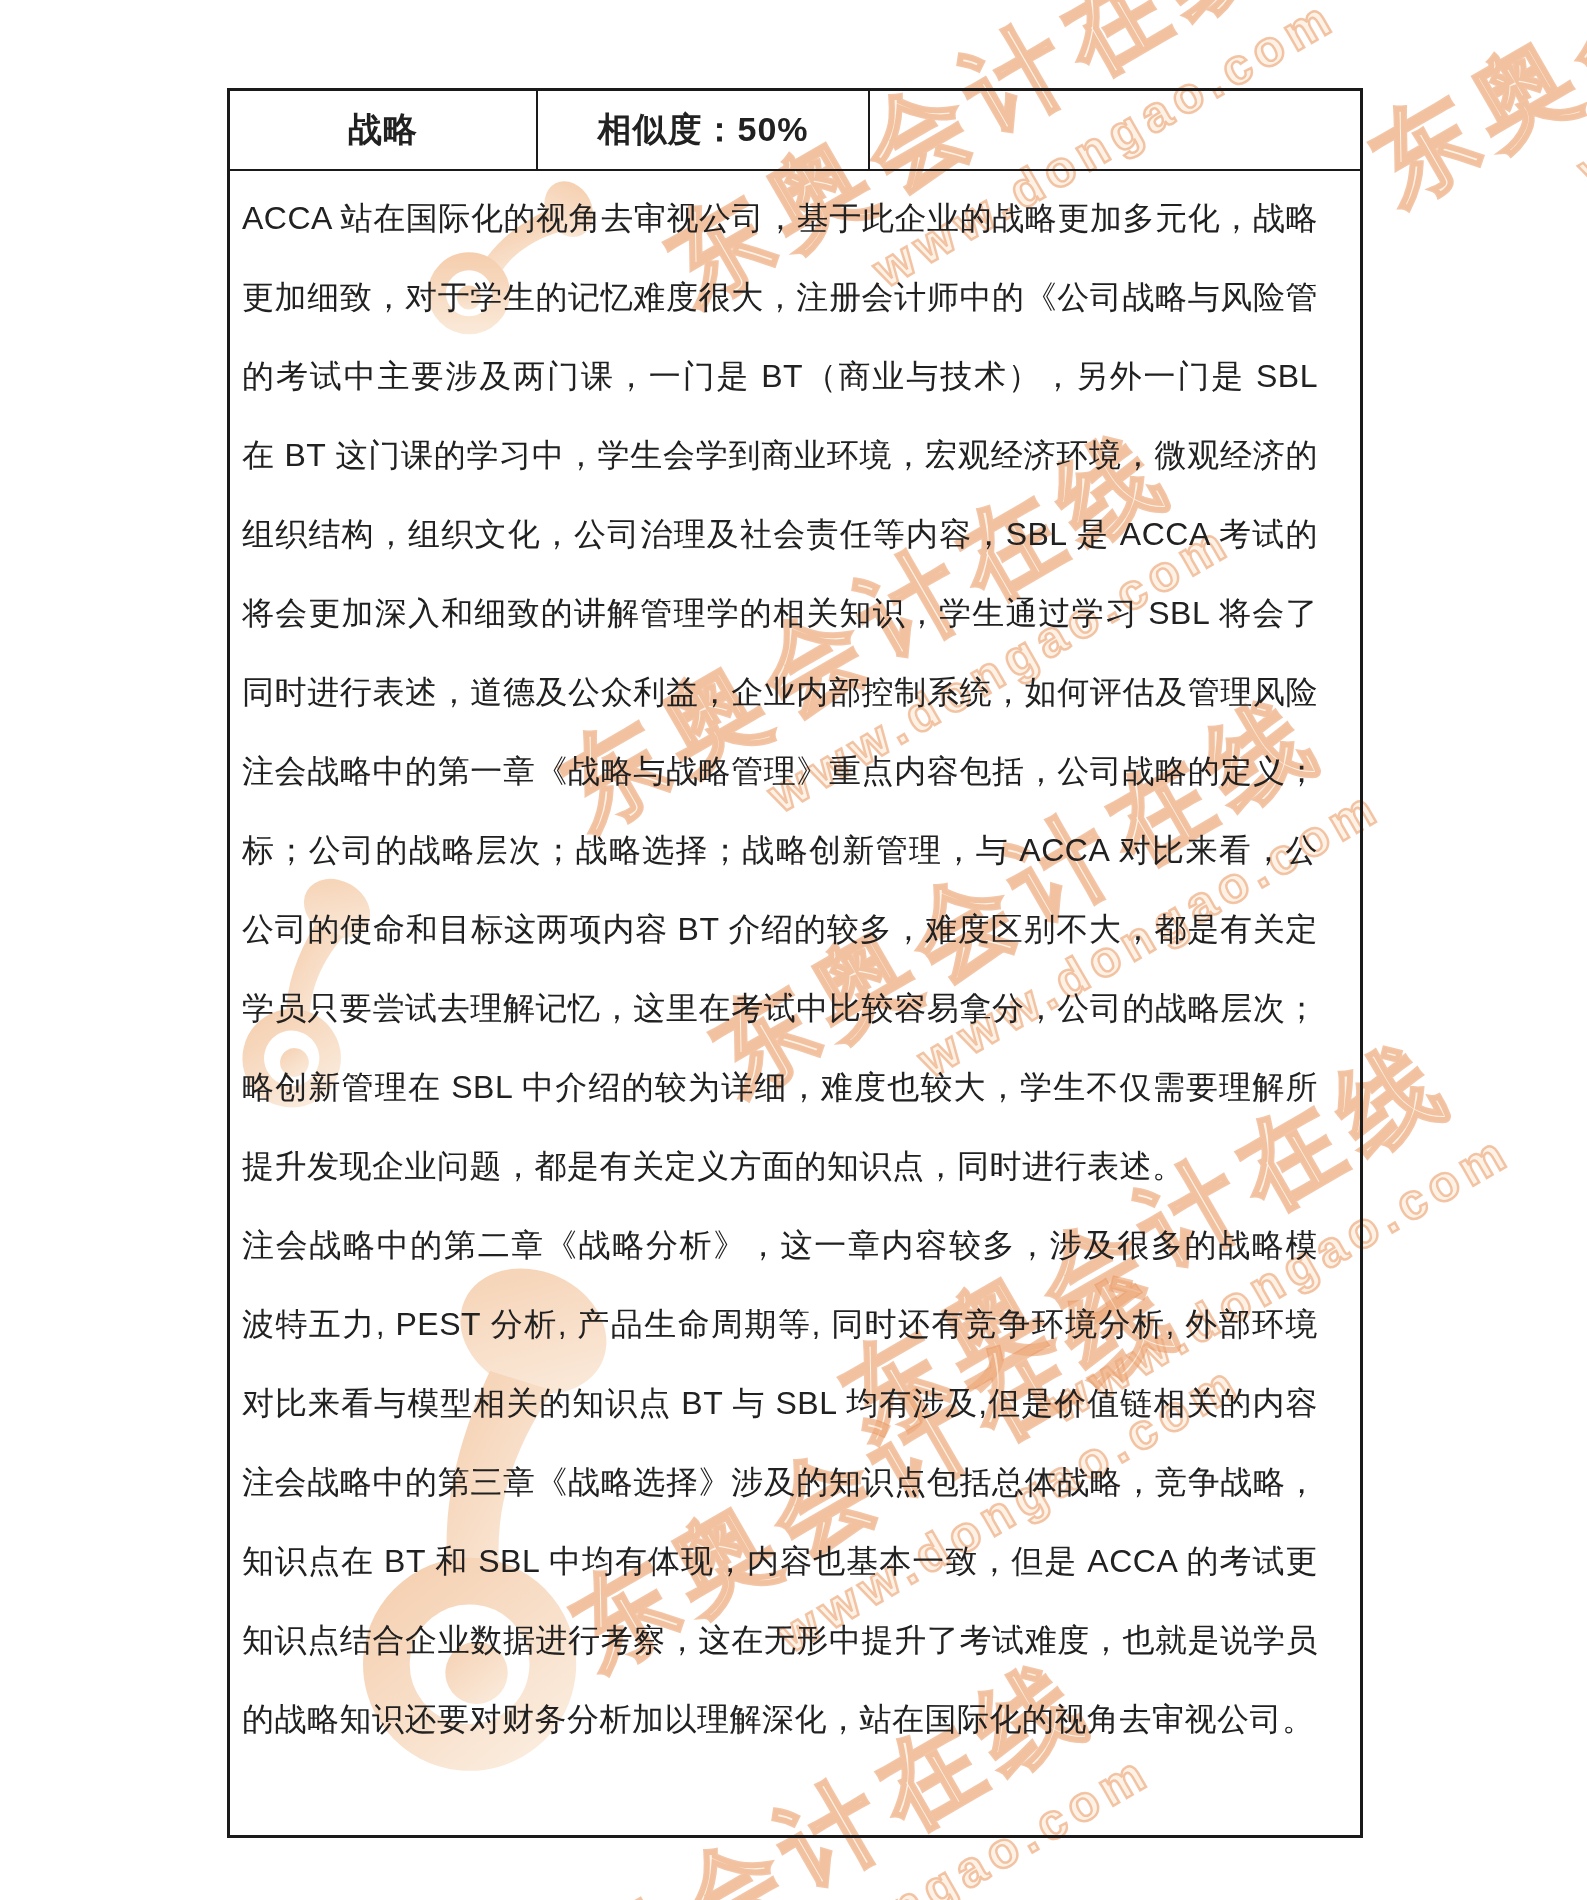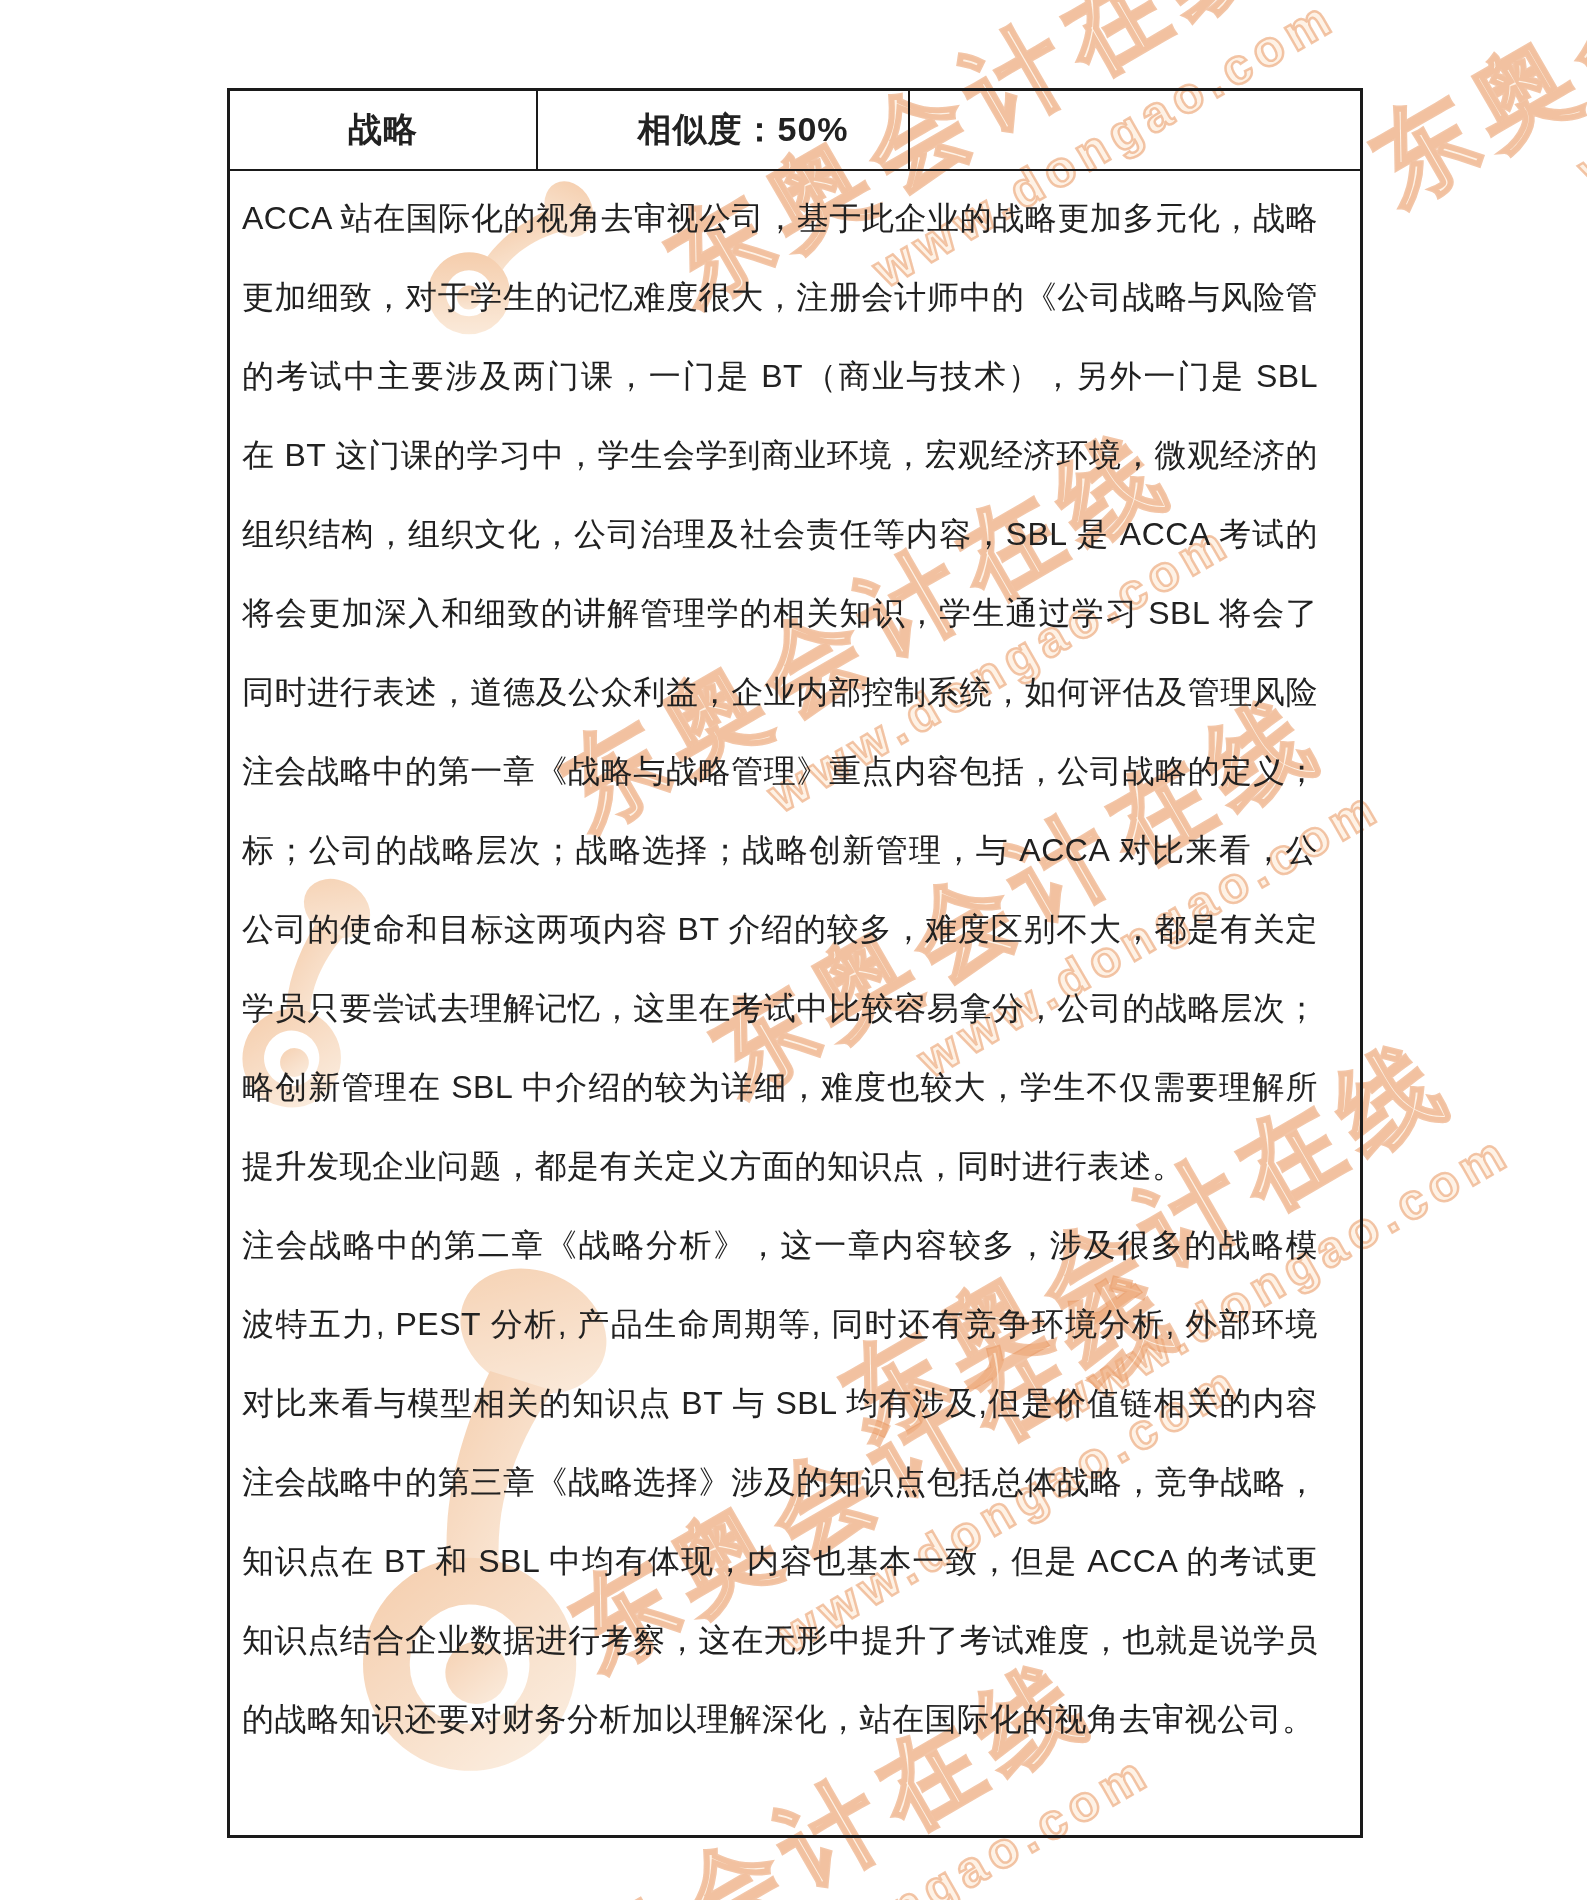--- a/index.html
+++ b/index.html
@@ -41,21 +41,20 @@
     width:1136px;height:1750px;
     border:3px solid #1a1a1a;
     box-sizing:border-box;
     background:transparent;
     color:#212121;
   }
   .thead{
     display:flex;height:80px;
     border-bottom:2px solid #1a1a1a;
     box-sizing:border-box;
-    gap:40px;
   }
   .th{
     display:flex;align-items:center;justify-content:center;
     font-size:34px;font-weight:bold;
     box-sizing:border-box;
     letter-spacing:1px;
   }
   .th.c1{width:308px;border-right:2px solid #1a1a1a;}
   .th.c2{width:332px;border-right:2px solid #1a1a1a;}
   .th.c3{flex:1;}

